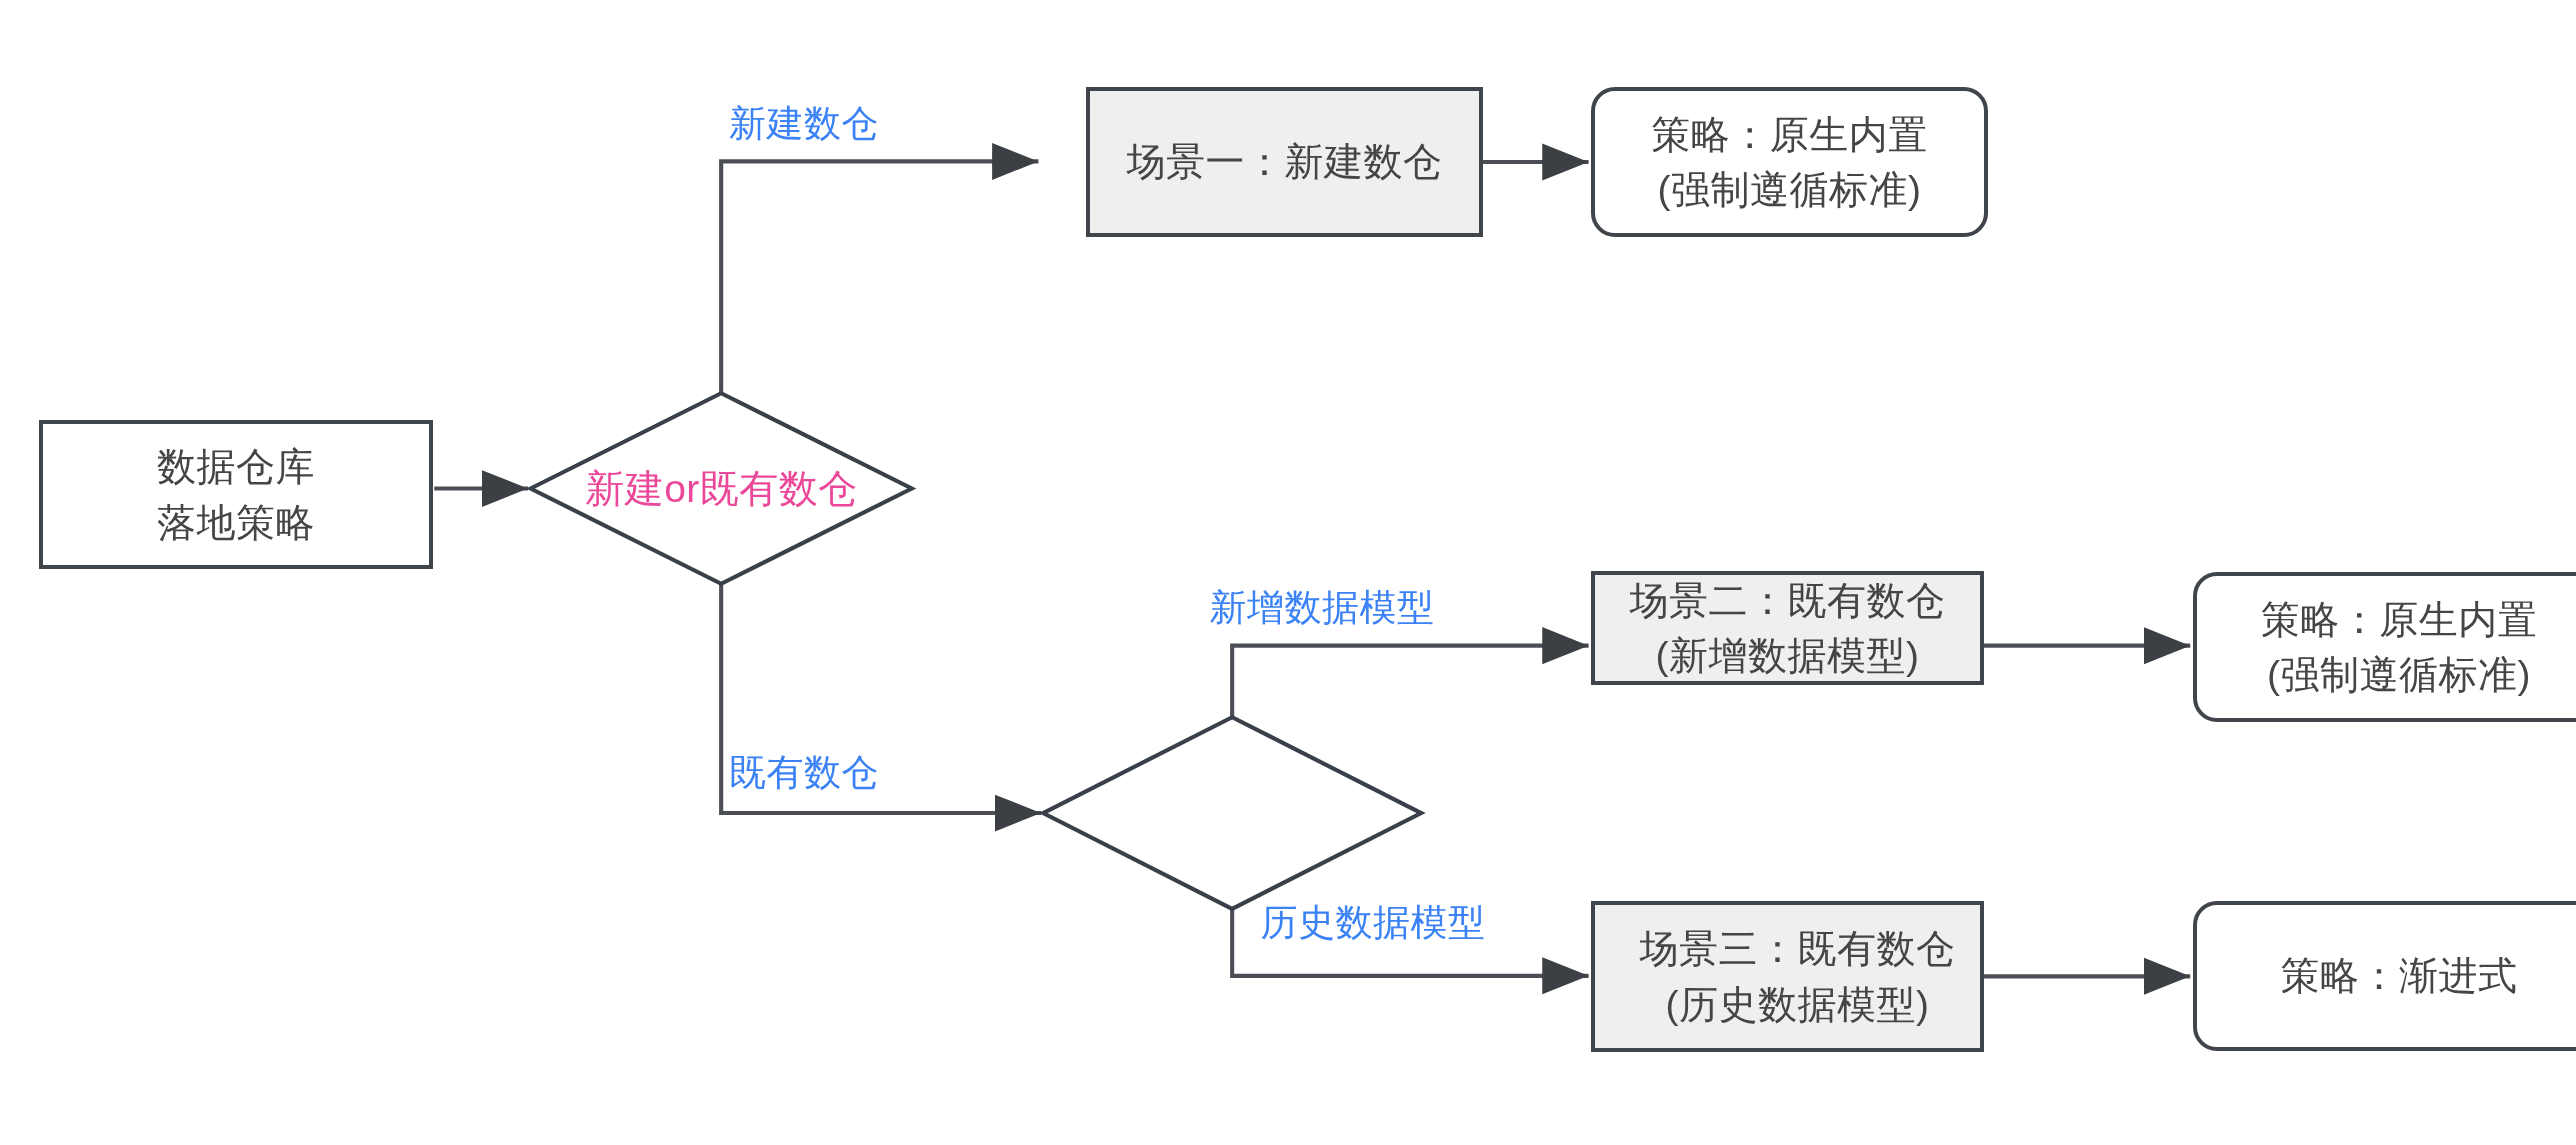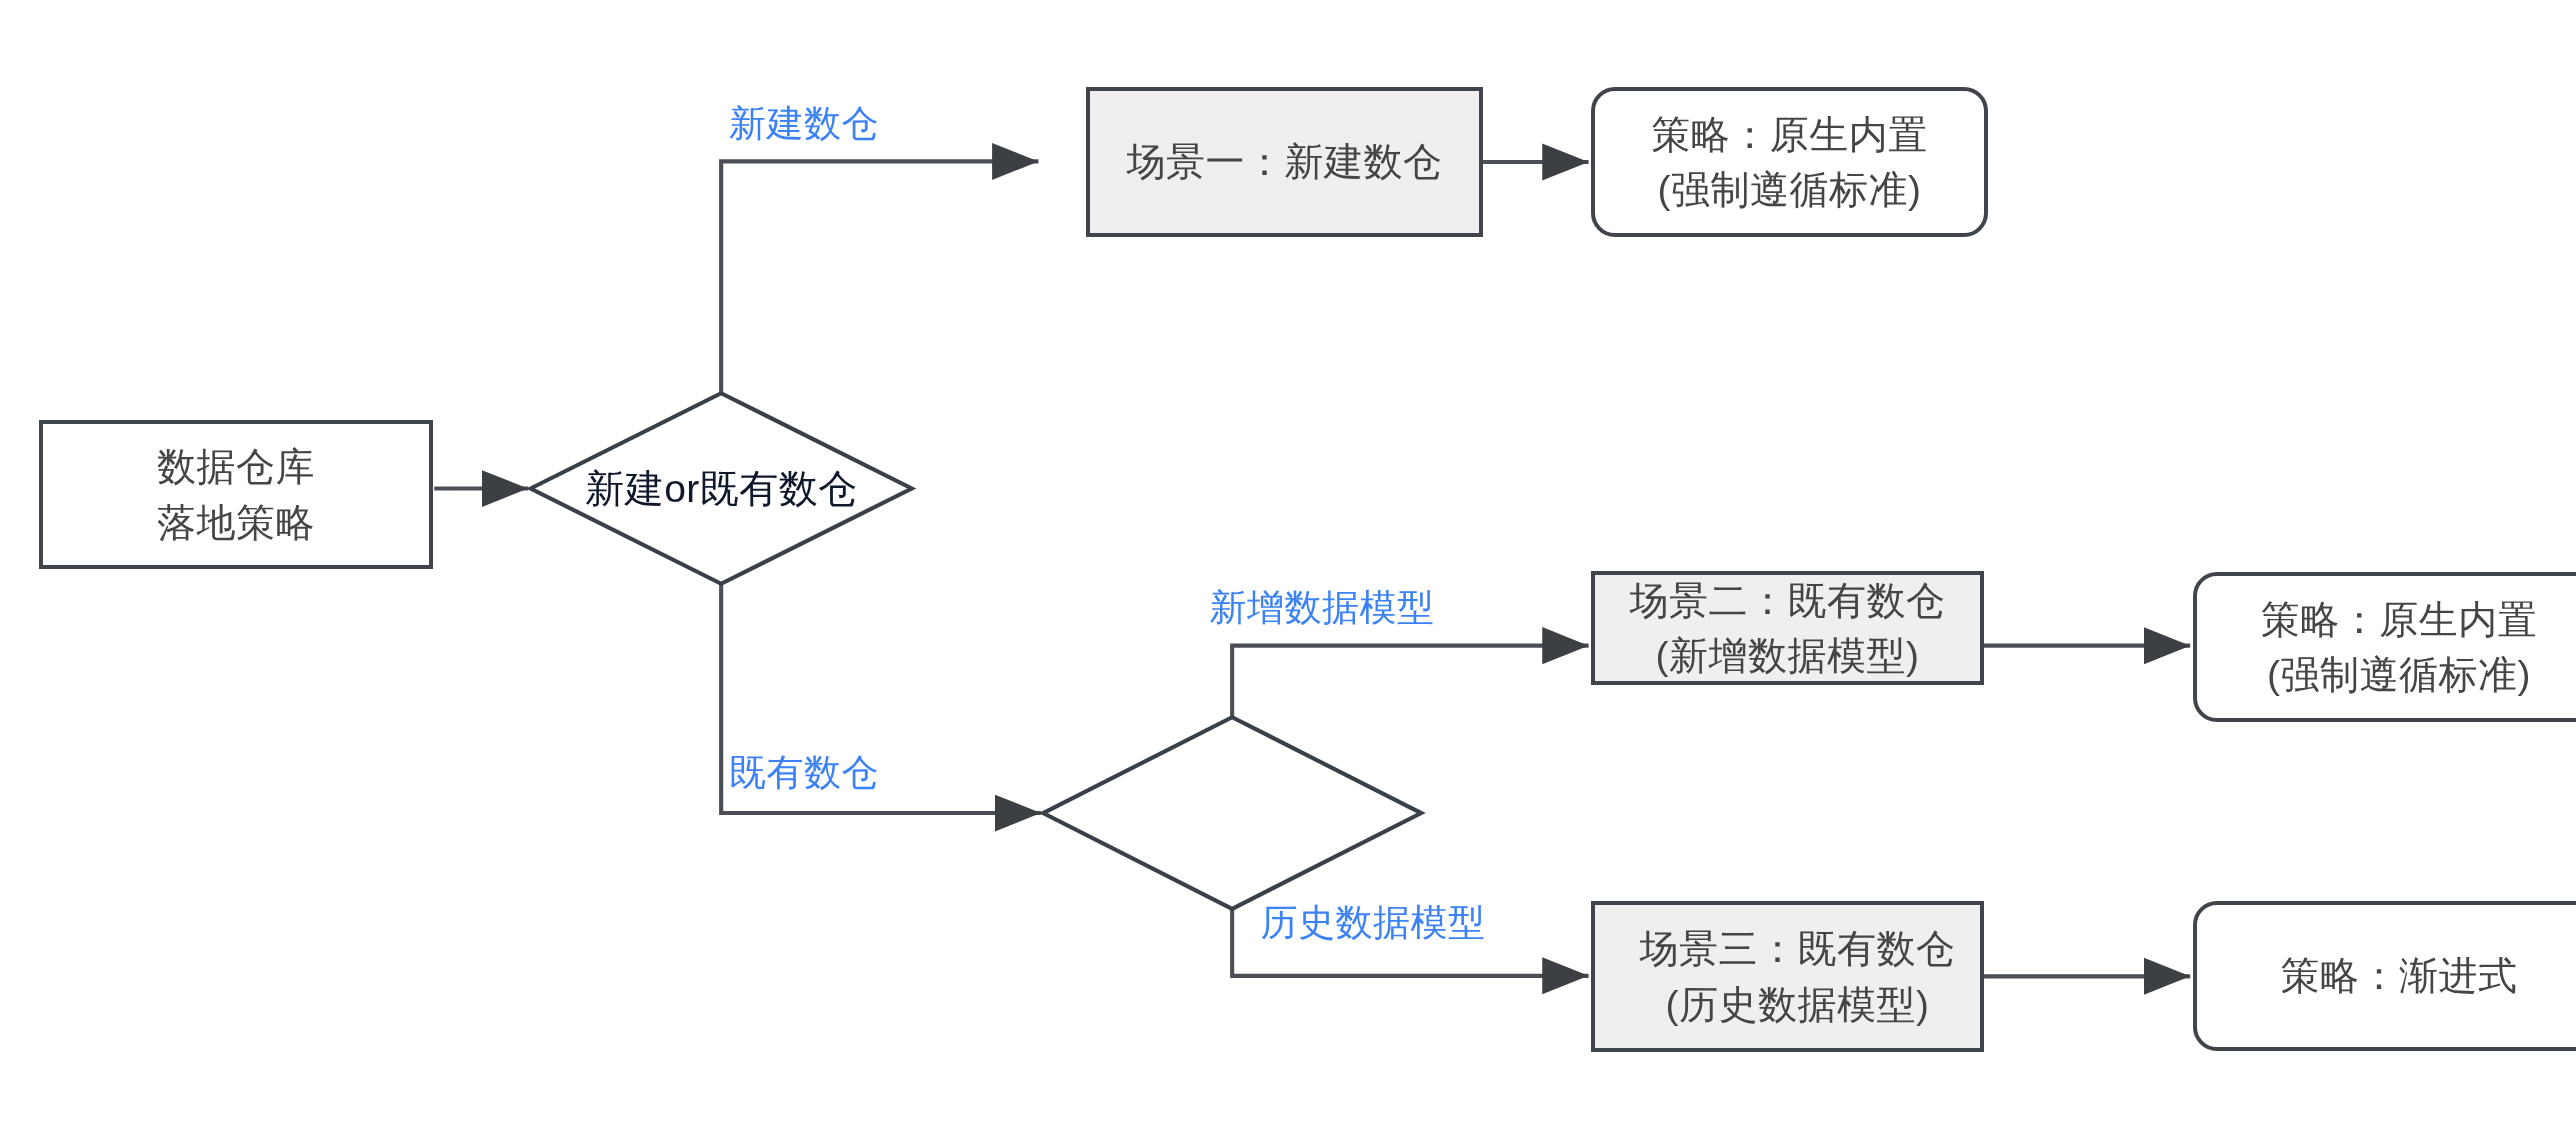--- a/index.html
+++ b/index.html
@@ -39,21 +39,21 @@
   }
   .node.grey { background: #efefef; }
   .node.rounded { border-radius: 24px; }
 
   .diamond-text {
     position: absolute;
     display: flex;
     align-items: center;
     justify-content: center;
     text-align: center;
-    color: #0f172a;
+    color: #ec4899;
     font-size: 39px;
     line-height: 1.42;
     white-space: pre-line;
     letter-spacing: 0.5px;
     pointer-events: none;
   }
   .edge-label {
     position: absolute;
     transform: translate(-50%, -50%);
     color: #3b82f6;

